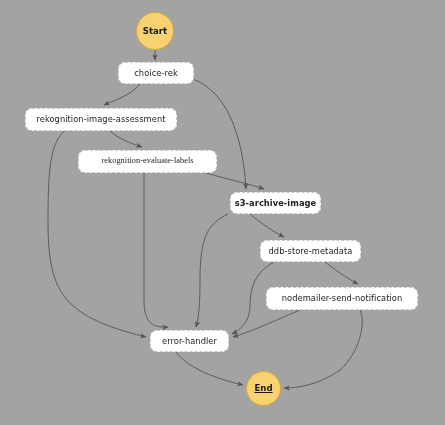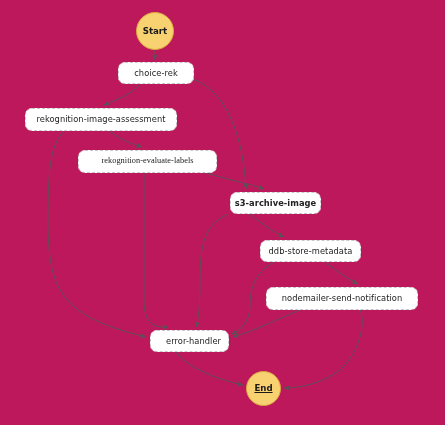--- a/index.html
+++ b/index.html
@@ -7,21 +7,21 @@
     padding: 0;
     background: #ffffff;
   }
   body {
     font-family: "DejaVu Sans", sans-serif;
   }
   #canvas {
     position: relative;
     width: 445px;
     height: 425px;
-    background: #be185d;
+    background: #a3a3a3;
     overflow: hidden;
   }
   #edge-layer {
     position: absolute;
     left: 0;
     top: 0;
     width: 445px;
     height: 425px;
   }
   .node {
@@ -99,20 +99,20 @@
       </div>
       <div class="node node-box" style="left: 230px; top: 192px; width: 91px; height: 22px; font-weight: bold;">
         <span class="node-label">s3-archive-image</span>
       </div>
       <div class="node node-box" style="left: 260px; top: 240px; width: 101px; height: 22px;">
         <span class="node-label">ddb-store-metadata</span>
       </div>
       <div class="node node-box" style="left: 266px; top: 287px; width: 152px; height: 23px;">
         <span class="node-label">nodemailer-send-notification</span>
       </div>
-      <div class="node node-box" style="left: 150px; top: 330px; width: 79px; height: 22px; justify-content: flex-end;">
+      <div class="node node-box" style="left: 150px; top: 330px; width: 79px; height: 22px;">
         <span class="node-label">error-handler</span>
       </div>
       <div class="node node-terminal" style="left: 246px; top: 371px; width: 35px; height: 35px; text-decoration: underline;">
         <span class="node-label">End</span>
       </div>
     </div>
 </div>
 
 </body></html>

